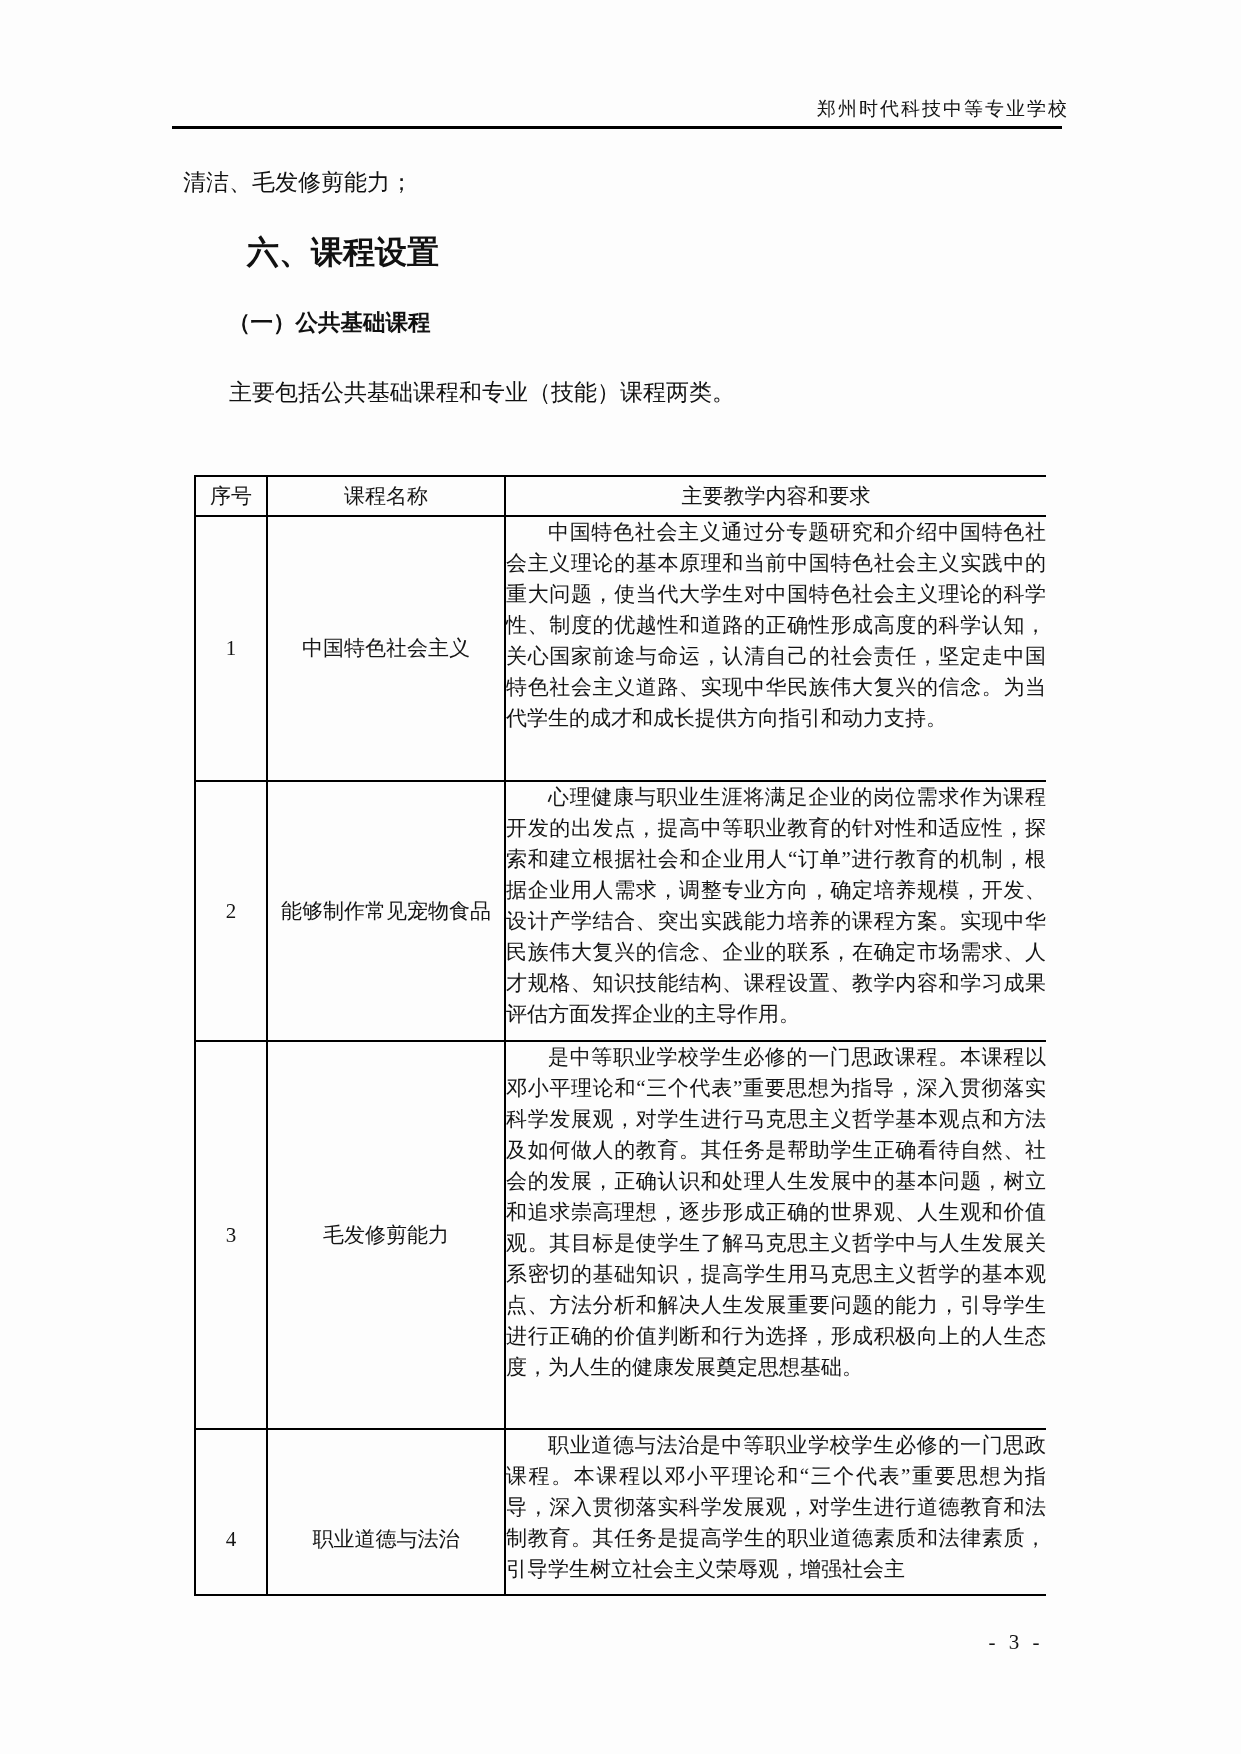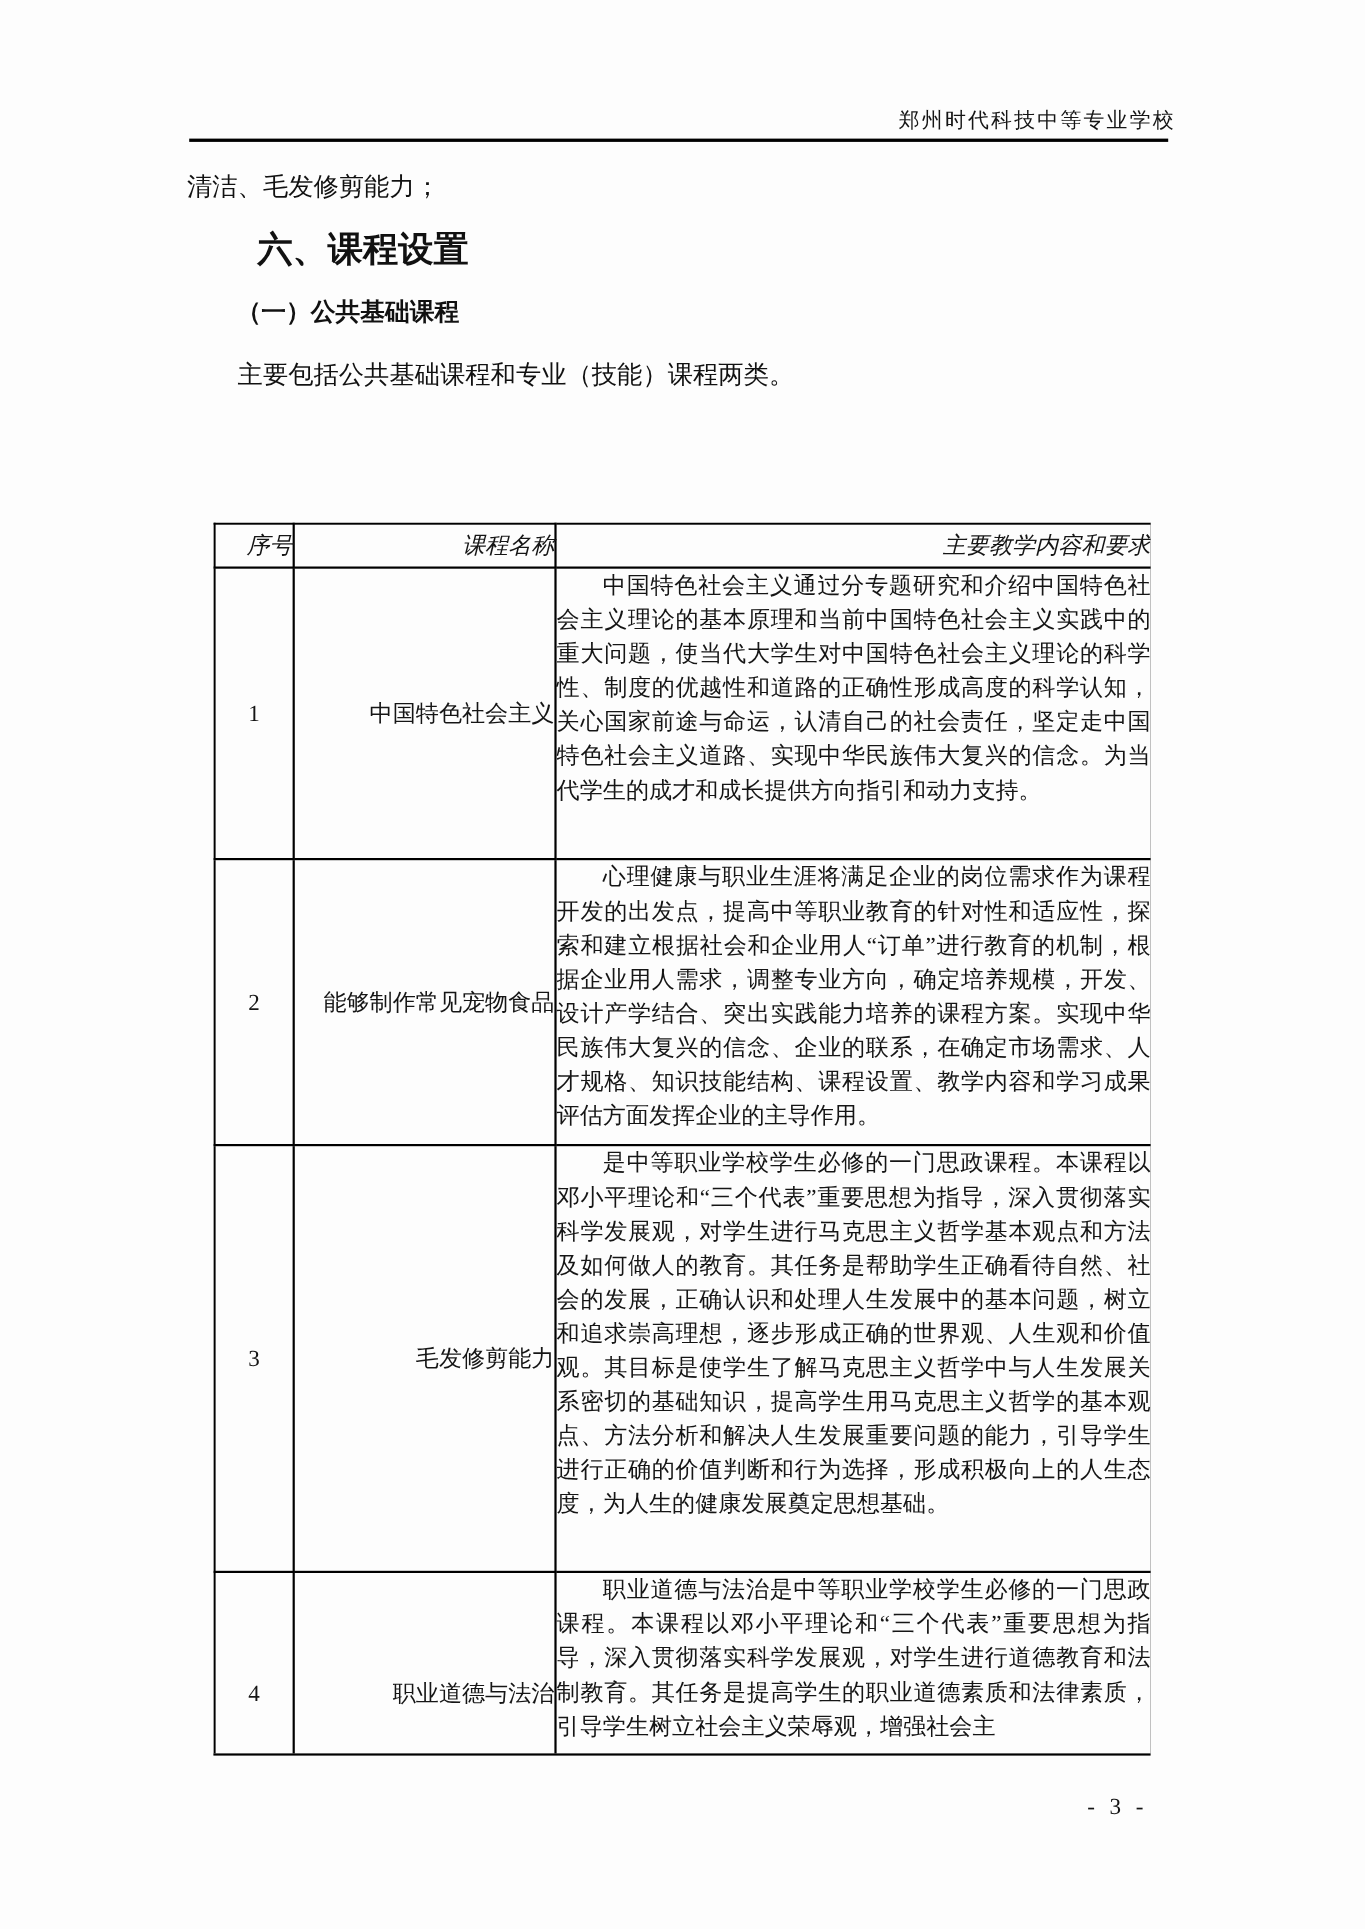--- a/index.html
+++ b/index.html
@@ -20,46 +20,45 @@
   }
   .header-rule{
     position:absolute;left:172px;width:890px;top:126px;
     border-top:3px solid #000;height:0;
   }
   
   .body-text{
     position:absolute;left:170px;width:897px;top:141px;
     font-size:23px;line-height:57px;text-align:justify;
   }
-  .body-text p{margin:0;}
+  .body-text p{margin:13px;}
   .indent{text-indent:2em;}
   .sec-heading{font-weight:700;font-size:32px;font-family:"Liberation Sans","DejaVu Sans",sans-serif;}
   .sub-heading{font-weight:700;font-size:22.5px;font-family:"Liberation Sans","DejaVu Sans",sans-serif;}
   
   .table-wrap{
     position:absolute;left:194px;top:475px;width:852px;height:1119px;
     overflow:hidden;
     border-bottom:2px solid #000;
   }
   table.courses{
     border-collapse:collapse;table-layout:fixed;width:852px;
     font-size:21px;line-height:31px;color:#151515;
   }
   table.courses th,table.courses td{
     border:2px solid #000;
     font-weight:normal;
     padding:0;
   }
   table.courses thead th{
-    height:38px;text-align:right;vertical-align:middle;
+    height:38px;text-align:center;vertical-align:middle;
     font-size:21px;
-    font-style:italic;
   }
   td.cell-no{text-align:center;vertical-align:middle;width:72px;}
-  td.cell-course{text-align:right;vertical-align:middle;width:238px;}
+  td.cell-course{text-align:center;vertical-align:middle;width:238px;}
   td.cell-content{
     width:542px;vertical-align:top;
     text-align:justify;text-indent:2em;
     padding:4px 9px 4px 11px;
   }
   
   .page-number{
     position:absolute;top:1630px;left:966px;width:100px;
     text-align:center;font-size:21px;letter-spacing:4px;color:#151515;
   }

